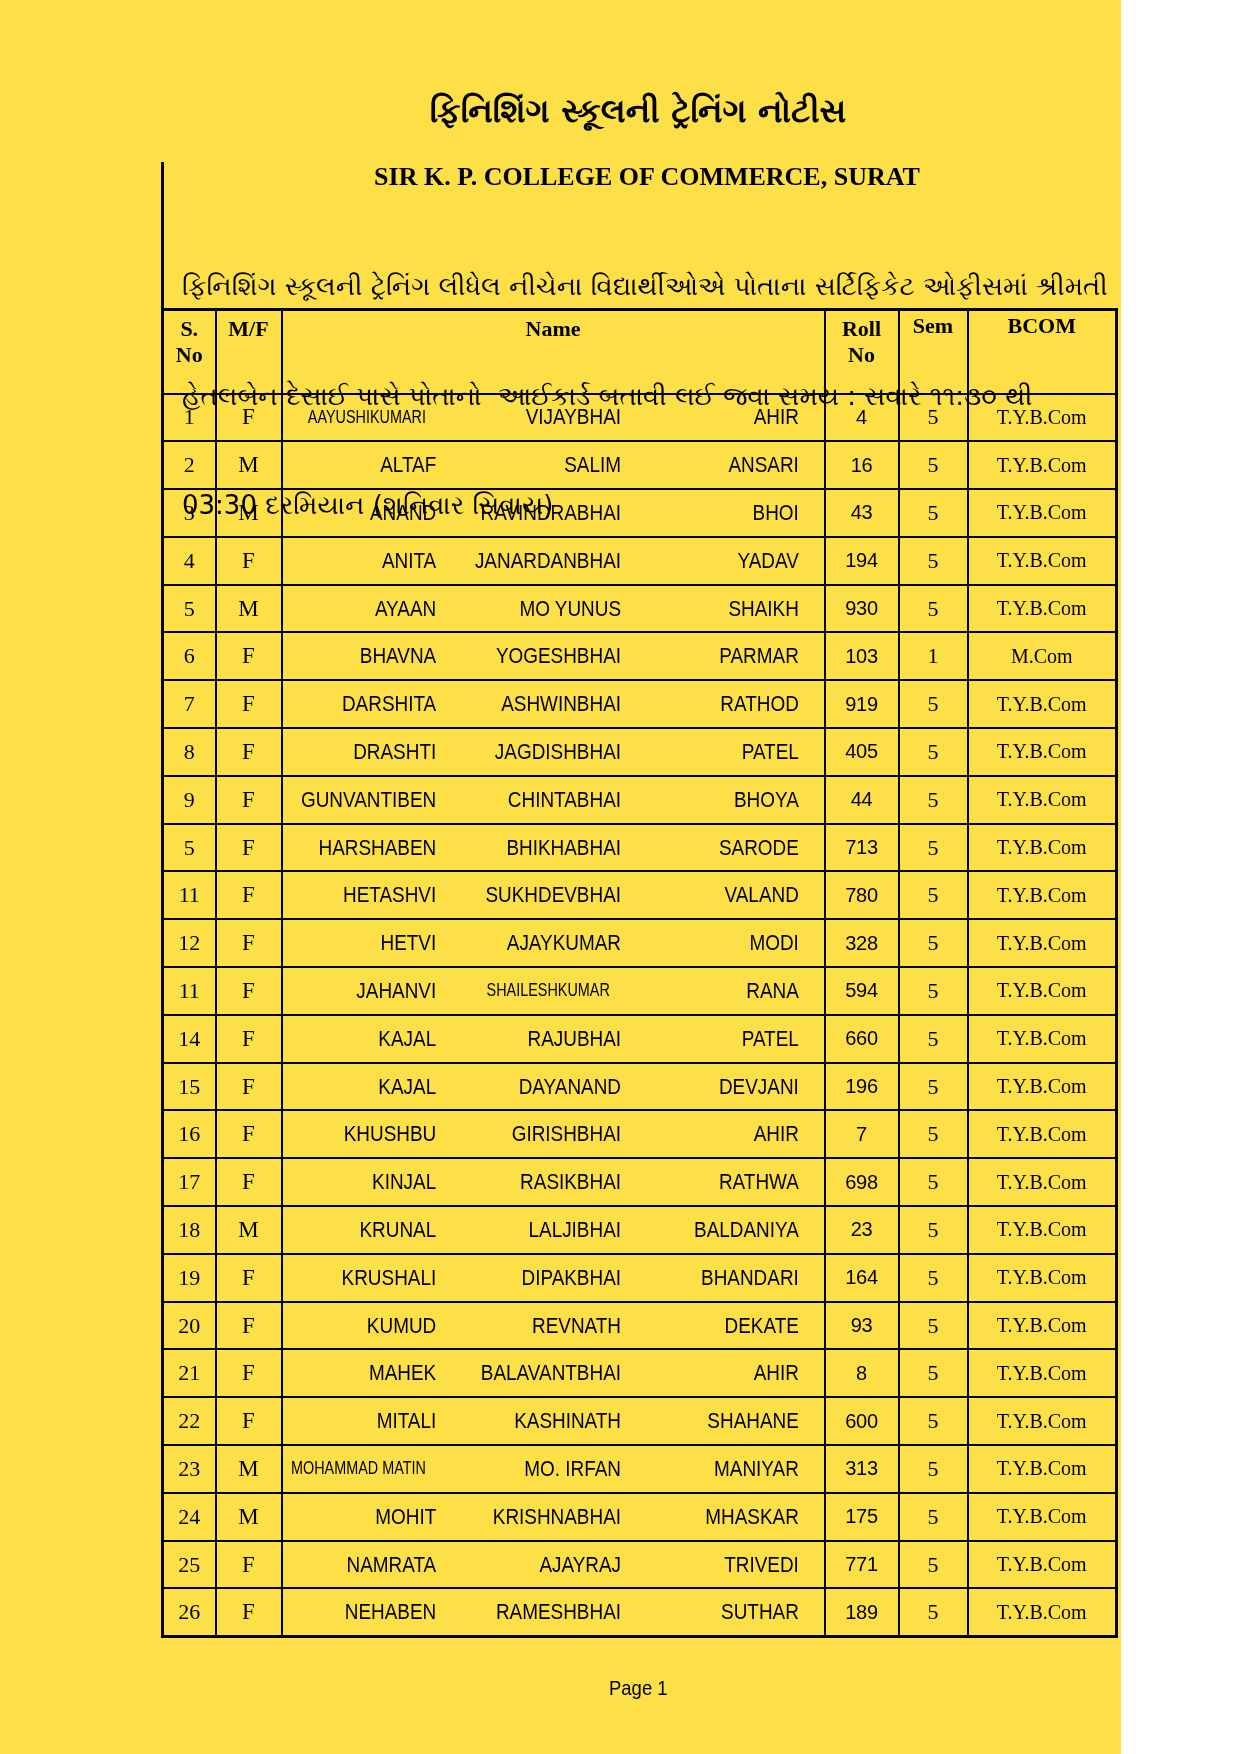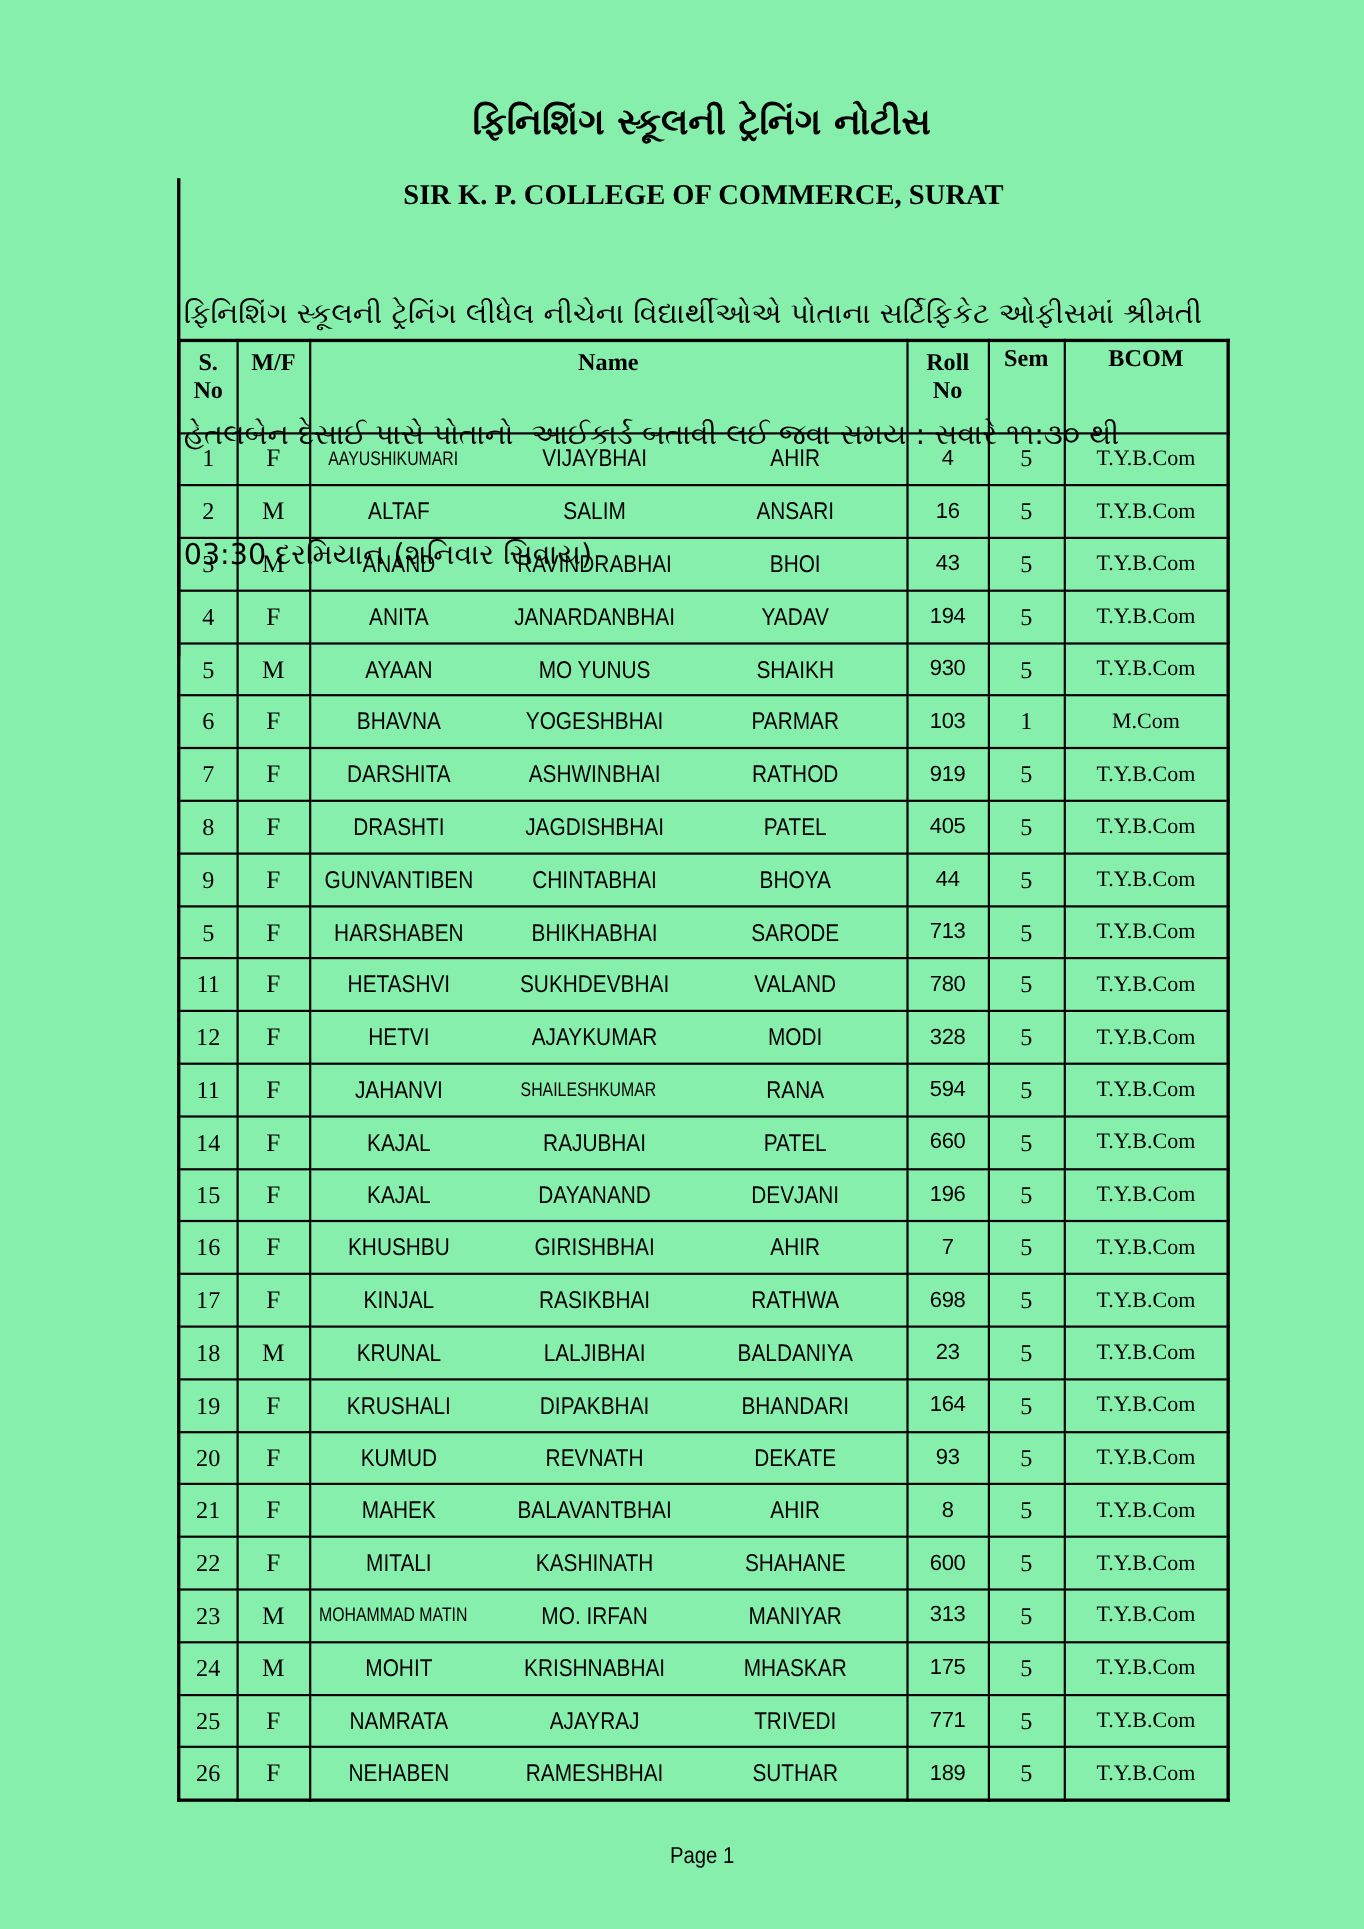--- a/index.html
+++ b/index.html
@@ -1,33 +1,34 @@
 <!DOCTYPE html>
 <html><head>
 <meta charset="utf-8">
 <style>
   html,body{margin:0;padding:0;background:#fff;}
   .page{
     position:relative;
-    width:1240px;height:1754px;
-    background:#86efac;
+    width:1121px;height:1754px;
+    background:#fde047;
     font-family:"Liberation Serif",serif;
     color:#000;
     overflow:hidden;
   }
   .doc-title{
     position:absolute;top:90px;left:161px;width:954px;
     text-align:center;
     font-family:"DejaVu Sans",sans-serif;
     font-weight:700;font-size:33px;line-height:1.25;
   }
   .notice-box{
     position:absolute;top:162px;left:161px;width:954px;
     border-left:3px solid #000;
     box-sizing:border-box;
+    padding-left:15px;
   }
   .college-name{
     text-align:center;
     font-family:"Liberation Serif",serif;
     font-weight:700;font-size:26px;line-height:30px;
     margin-bottom:3px;
   }
   .notice-para{
     font-family:"DejaVu Sans",sans-serif;
     font-size:26px;line-height:36.5px;
@@ -55,21 +56,21 @@
     text-align:center;padding-top:5px;
   }
   th.h-big{font-size:22px;line-height:26px;}
   th.h-small{font-size:22px;line-height:20px;}
   tbody td{height:47.8px;vertical-align:middle;text-align:center;}
   td.c-sno{font-size:22px;font-family:"Liberation Serif",serif;}
   td.c-mf{font-size:23px;font-family:"Liberation Serif",serif;}
   td.c-roll{font-family:"Liberation Sans",sans-serif;font-size:20px;letter-spacing:-0.3px;}
   td.c-sem{font-size:22px;font-family:"Liberation Serif",serif;}
   td.c-bcom{font-size:20px;font-family:"Liberation Serif",serif;}
-  td.c-name{text-align:center;margin-top:44px;}
+  td.c-name{text-align:right;margin-top:44px;}
   .name-grid{
     display:grid;
     grid-template-columns:32% 35% 33%;
     align-items:center;
     padding-left:6px;
   }
   .nm{
     display:inline-block;
     font-family:"Liberation Sans",sans-serif;
     font-size:22px;

